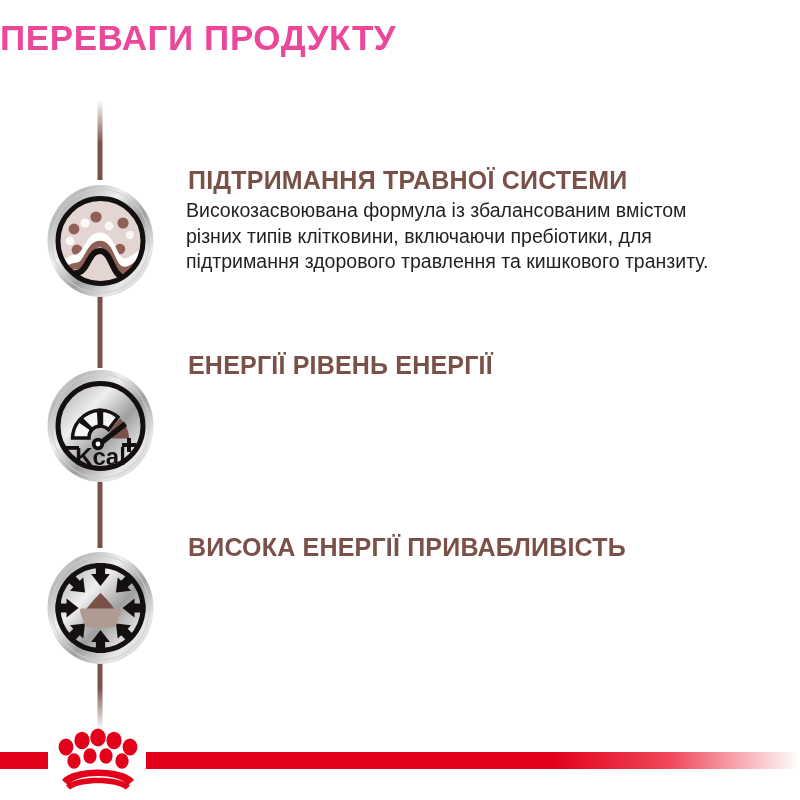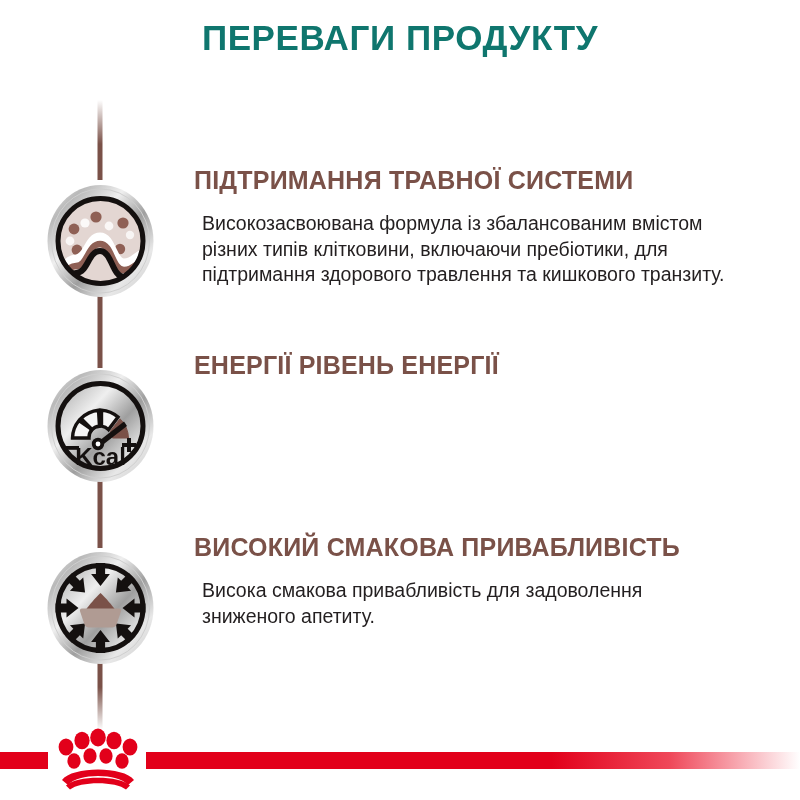--- a/index.html
+++ b/index.html
@@ -14,22 +14,21 @@
     font-family: "Liberation Sans", sans-serif;
     position: relative;
   }
 
   
   .page-title {
     position: absolute;
     top: 16px;
     left: 0;
     width: 800px;
-    text-align: center;
-    color: #0f766e;
+    color: #ec4899;
     font-size: 35px;
     font-weight: bold;
     letter-spacing: 0.6px;
     line-height: 44px;
     white-space: nowrap;
   }
 
   
   .timeline-line {
     position: absolute;
@@ -82,28 +81,28 @@
     left: 186px;
     top: 0;
     width: 560px;
   }
   .benefit-heading {
     color: #7a5148;
     font-size: 25px;
     font-weight: bold;
     letter-spacing: 0.2px;
     line-height: 30px;
-    margin: 0 0 3px 8px;
+    margin: 0 0 3px 2px;
     white-space: nowrap;
   }
   .benefit-body {
     color: #231f20;
     font-size: 19.5px;
     line-height: 25.5px;
-    margin: 16px;
+    margin: 0;
     max-width: 540px;
   }
 
   
   .brand-bar {
     position: absolute;
     left: 0;
     bottom: 0;
     width: 800px;
     height: 80px;
@@ -276,22 +275,21 @@
         <use href="#arrow3" transform="translate(34,37.5) rotate(315)"></use>
       </g>
 
       <path d="M56.5,45 C62,50 68,57.5 71,61.5 L42,61.5 C45,57.5 51,50 56.5,45 Z" fill="#7a5148"></path>
 
       <path d="M38,60.5 L75,60.5 C76.5,60.5 77.5,61.8 77,63.2 L72.5,76.5 C71.8,78.4 70,79.5 68,79.5 L45,79.5 C43,79.5 41.2,78.4 40.5,76.5 L36,63.2 C35.5,61.8 36.5,60.5 38,60.5 Z" fill="#b09b93"></path>
     </svg>
   </div>
 
   <div class="benefit-text">
-    <div class="benefit-heading">ВИСОКИЙ СМАКОВА ПРИВАБЛИВІСТЬ</div>
-    <div class="benefit-body">Висока смакова привабливість для задоволення зниженого апетиту.</div>
+    <div class="benefit-heading">ВИСОКА ЕНЕРГІЇ ПРИВАБЛИВІСТЬ</div>
   </div>
 </div>
 
 <div class="brand-bar">
   <div class="bar-left"></div>
   <div class="bar-right"></div>
 
   <div class="crown">
     <svg width="96" height="62" viewBox="0 0 96 62">
       <g fill="#e2001a">

